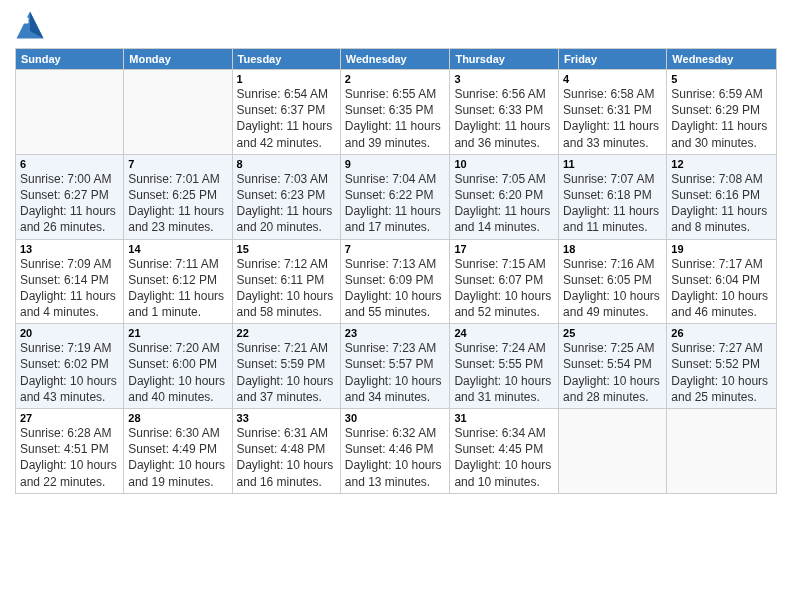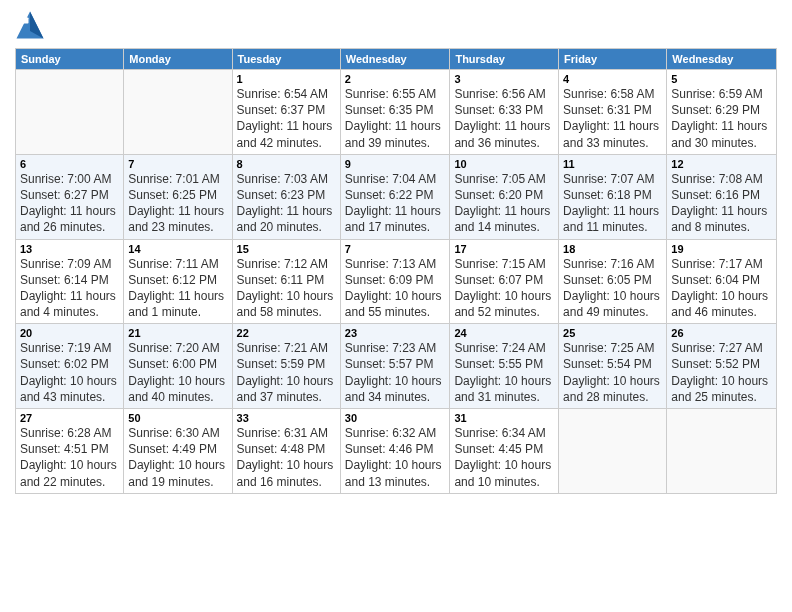--- a/index.html
+++ b/index.html
@@ -253,21 +253,21 @@
             <span class="day-num">26</span>
             <div class="day-info">Sunrise: 7:27 AM<br>Sunset: 5:52 PM<br>Daylight: 10 hours and 25 minutes.</div>
           </td>
         </tr>
         <tr class="cal-row-5">
           <td>
             <span class="day-num">27</span>
             <div class="day-info">Sunrise: 6:28 AM<br>Sunset: 4:51 PM<br>Daylight: 10 hours and 22 minutes.</div>
           </td>
           <td>
-            <span class="day-num">50</span>
+            <span class="day-num">28</span>
             <div class="day-info">Sunrise: 6:30 AM<br>Sunset: 4:49 PM<br>Daylight: 10 hours and 19 minutes.</div>
           </td>
           <td>
             <span class="day-num">33</span>
             <div class="day-info">Sunrise: 6:31 AM<br>Sunset: 4:48 PM<br>Daylight: 10 hours and 16 minutes.</div>
           </td>
           <td>
             <span class="day-num">30</span>
             <div class="day-info">Sunrise: 6:32 AM<br>Sunset: 4:46 PM<br>Daylight: 10 hours and 13 minutes.</div>
           </td>

